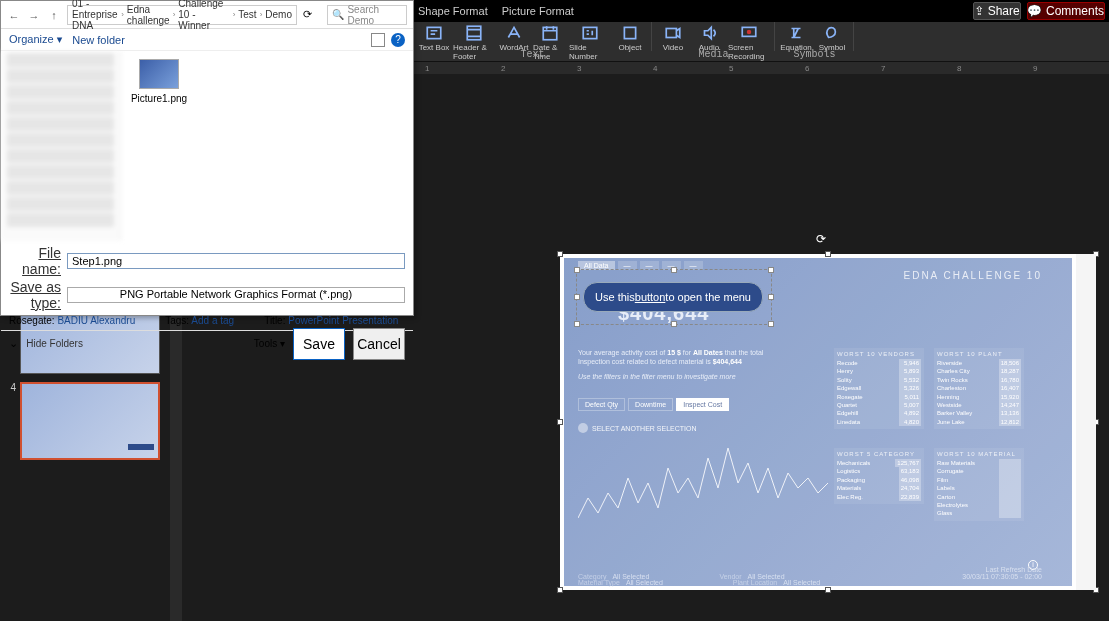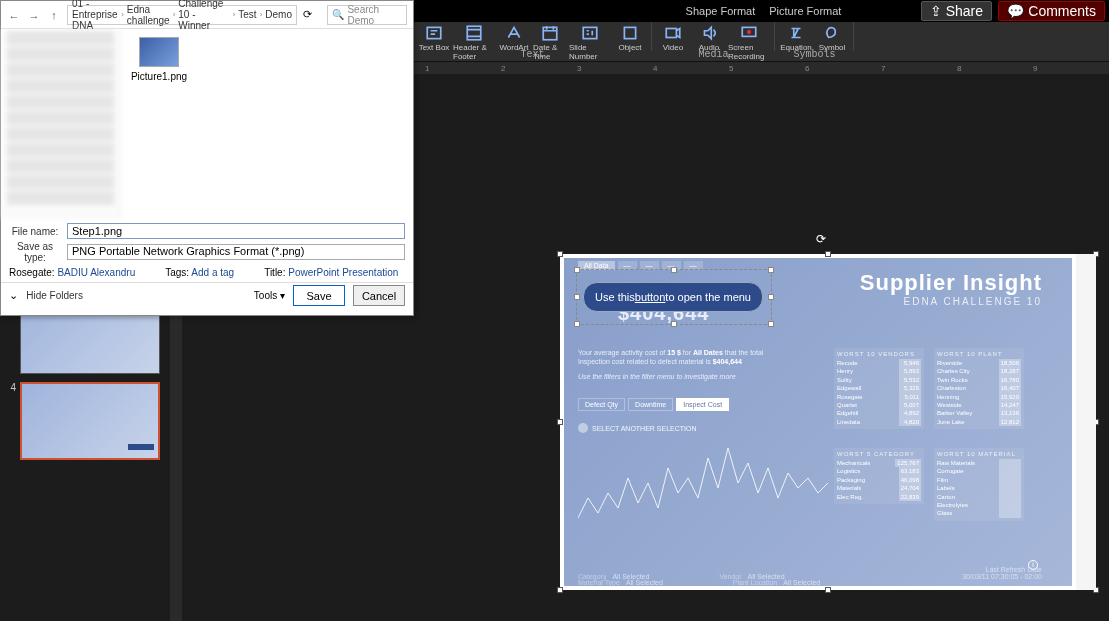--- a/index.html
+++ b/index.html
@@ -1,24 +1,24 @@
 <!DOCTYPE html>
 <html><head>
   <meta charset="utf-8">
   <style>
     * { margin:0; padding:0; box-sizing:border-box; font-family:"Segoe UI",Tahoma,sans-serif; }
     html,body{ width:1109px; height:621px; overflow:hidden; background:#1c1c1c; color:#fff; font-size:11px;}
     .app{ position:relative; width:1109px; height:621px; background:#1c1c1c; }
 
     
-    .topbar{ position:absolute; top:0; left:0; right:0; height:22px; background:#000; display:flex; align-items:center;justify-content:center;}
+    .topbar{ position:absolute; top:0; left:0; right:0; height:22px; background:#000; display:flex; align-items:center;}
     .ribbon-tabs{ display:flex; gap:14px; margin-left:418px; }
     .ribbon-tabs span{ font-size:11px; color:#ccc;}
     .top-right{ position:absolute; right:4px; top:0; display:flex; gap:6px; height:22px; align-items:center;}
-    .top-right .btn{ background:#333; border:1px solid #555; padding:1px 8px; font-size:14px; color:#fff; border-radius:2px;}
+    .top-right .btn{ background:#333; border:1px solid #555; padding:1px 0; font-size:12px; color:#fff; border-radius:2px;}
     .top-right .comments{ background:#500; border:1px solid #900;}
 
     .ribbon{ position:absolute; top:22px; left:413px; right:0; height:40px; background:#2e2e2e; display:flex; border-bottom:1px solid #111;}
     .rgroup{ display:flex; gap:2px; padding:2px 4px; border-right:1px solid #444;}
     .rbtn{ display:flex; flex-direction:column; align-items:center; justify-content:flex-start; width:34px; font-size:8px; color:#ccc;}
     .rbtn .ricon{ width:18px; height:18px; margin-bottom:1px; display:flex; align-items:center; justify-content:center;}
     .rbtn .ricon svg{ stroke:#8ab4f8; fill:none; stroke-width:1.5;}
     .rbtn.wide{ width:42px;}
     .rlabel{ font-size:10px; color:#aaa; text-align:center; position:absolute; bottom:1px; left:0; right:0;font-family:Liberation Mono, monospace;}
     .rgroup-wrap{ position:relative; display:flex; padding-bottom:10px;}
@@ -99,30 +99,30 @@
     .help-ic{ width:14px; height:14px; border-radius:50%; background:#0a62c4; color:#fff; text-align:center; line-height:14px; font-size:10px;}
     .dlg-body{ display:flex; height:190px;}
     .dlg-tree{ width:120px; border-right:1px solid #ddd; background:#f7f7f7; filter:blur(2px); opacity:0.6;}
     .tree-row{ height:14px; margin:2px 6px; background:#d7d7d7; border-radius:2px;}
     .dlg-files{ flex:1; padding:8px; display:flex; align-items:flex-start;}
     .file-item{ width:60px; text-align:center;}
     .file-thumb{ width:40px; height:30px; margin:0 auto 4px; background:linear-gradient(135deg,#3c5fa8,#7aa0db); border:1px solid #aaa;}
     .file-label{ font-size:10px;}
     .dlg-fields{ padding:2px 8px;}
     .frow{ display:flex; align-items:center; margin:2px 0; gap:6px;}
-    .flab{ width:52px; text-align:center; font-size:10px; color:#333;}
+    .flab{ width:52px; text-align:right; font-size:14px; color:#333;text-decoration:underline;}
     .finput{ flex:1; border:1px solid #7a9ac0; height:16px; font-size:11px; padding:0 4px; background:#fff;}
-    .finput.drop{ border:1px solid #aaa;}
+    .finput.drop{ border:1px solid #aaa;text-align:center;}
     .frow2{ display:flex; gap:30px; font-size:10px; padding:2px 0;}
     .link{ color:#1a4a90;}
     .dlg-footer{ height:26px; border-top:1px solid #ddd; display:flex; align-items:center; padding:0 8px; gap:8px;}
     .dlg-footer .hide{ font-size:10px; color:#333;}
     .dlg-footer .sp{ flex:1;}
     .dlg-footer .tools{ font-size:10px;}
-    .dlg-footer button{ height:21px; width:52px; font-size:11px; border:1px solid #888; background:#efefef;}
+    .dlg-footer button{ height:32px; width:52px; font-size:14px; border:1px solid #888; background:#efefef;}
     .dlg-footer button.primary{ border:1px solid #0a62c4; background:#fff;}
   </style>
 </head>
 <body>
 
 <div class="app">
 
   <div class="topbar">
     <div class="ribbon-tabs">
       <span>Shape Format</span>
@@ -275,21 +275,20 @@
       <div class="rpane"></div>
       <div class="slide-bg">
         <div class="tabbtns">
           <span class="active">All Data</span>
           <span>—</span>
           <span>—</span>
           <span>—</span>
           <span>—</span>
         </div>
         <div class="big-title">
-          <div class="t1">Supplier Insight</div>
           <div class="t2">EDNA CHALLENGE 10</div>
         </div>
         <div class="amount">$404,644</div>
         <div class="blurb">
           <span>Your average activity cost of </span><b>15 $</b><span> for </span><b>All Dates</b><span> that the total Inspection cost related to defect material is </span><b>$404,644</b>
           <div style="margin-top:6px; font-style:italic;">Use the filters in the filter menu to investigate more</div>
         </div>
         <div class="smallbtns">
           <span>Defect Qty</span>
           <span>Downtime</span>
@@ -504,20 +503,28 @@
           <span class="sep">›</span>
         <span>Challenge 10 - Winner</span>
           <span class="sep">›</span>
         <span>Test</span>
           <span class="sep">›</span>
         <span>Demo</span>
       </div>
       <div class="refresh">⟳</div>
       <div class="search">🔍 <span>Search Demo</span></div>
     </div>
+    <div class="dlg-tool">
+      <span class="org"><span>Organize</span> ▾</span>
+      <span class="org">New folder</span>
+      <div class="right">
+        <div class="view-ic"></div>
+        <div class="help-ic">?</div>
+      </div>
+    </div>
     <div class="dlg-body">
       <div class="dlg-tree">
         <div class="tree-row"></div>
           <div class="tree-row"></div>
           <div class="tree-row"></div>
           <div class="tree-row"></div>
         <div class="tree-row"></div>
           <div class="tree-row"></div>
           <div class="tree-row"></div>
           <div class="tree-row"></div>

